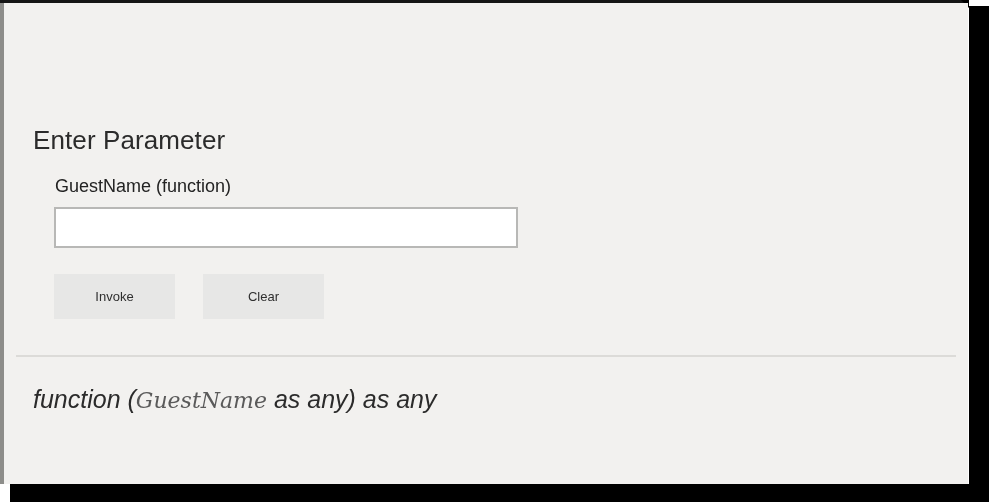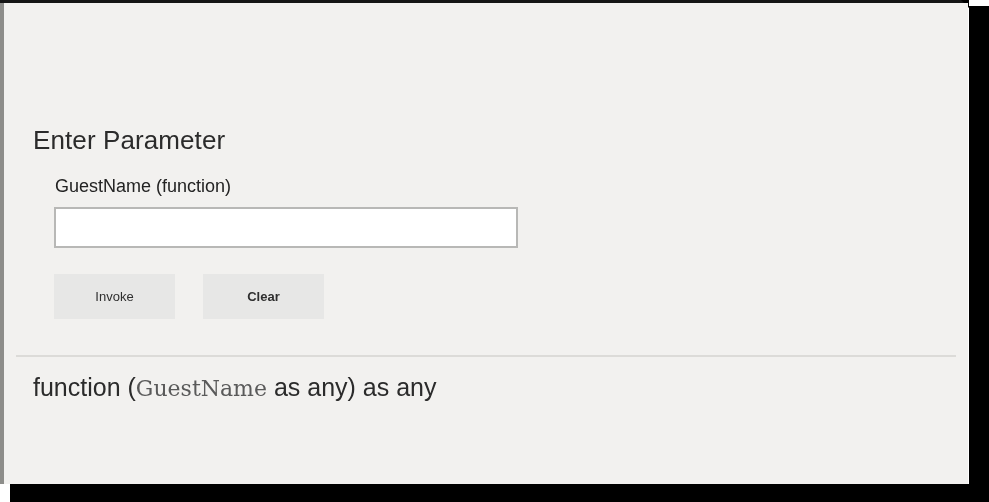--- a/index.html
+++ b/index.html
@@ -215,40 +215,41 @@
     height: 45px;
     background: #e7e7e6;
     border: none;
     font-family: "Liberation Sans", sans-serif;
     font-size: 13px;
     color: #2f2f2f;
     cursor: pointer;
     padding: 0;
   }
   #invoke-button { width: 121px; }
-  #clear-button  { width: 121px; margin-left: 28px; font-weight: bold; }
+  #clear-button  { width: 121px; margin-left: 28px; }
 
   
   #divider {
     position: absolute;
     left: 12px;
     top: 352px;
     width: 940px;
     height: 2px;
     background: #dcdbd8;
   }
 
   
   #signature {
     position: absolute;
     left: 29px;
-    top: 370px;
+    top: 382px;
     font-size: 25px;
     color: #2b2b2b;
     white-space: pre;
+    font-style: italic;
   }
   #signature .mono {
     font-family: "DejaVu Serif", serif;
     font-size: 22px;
     color: #5a5a5a;
   }
 </style>
 </head>
 <body>
 

